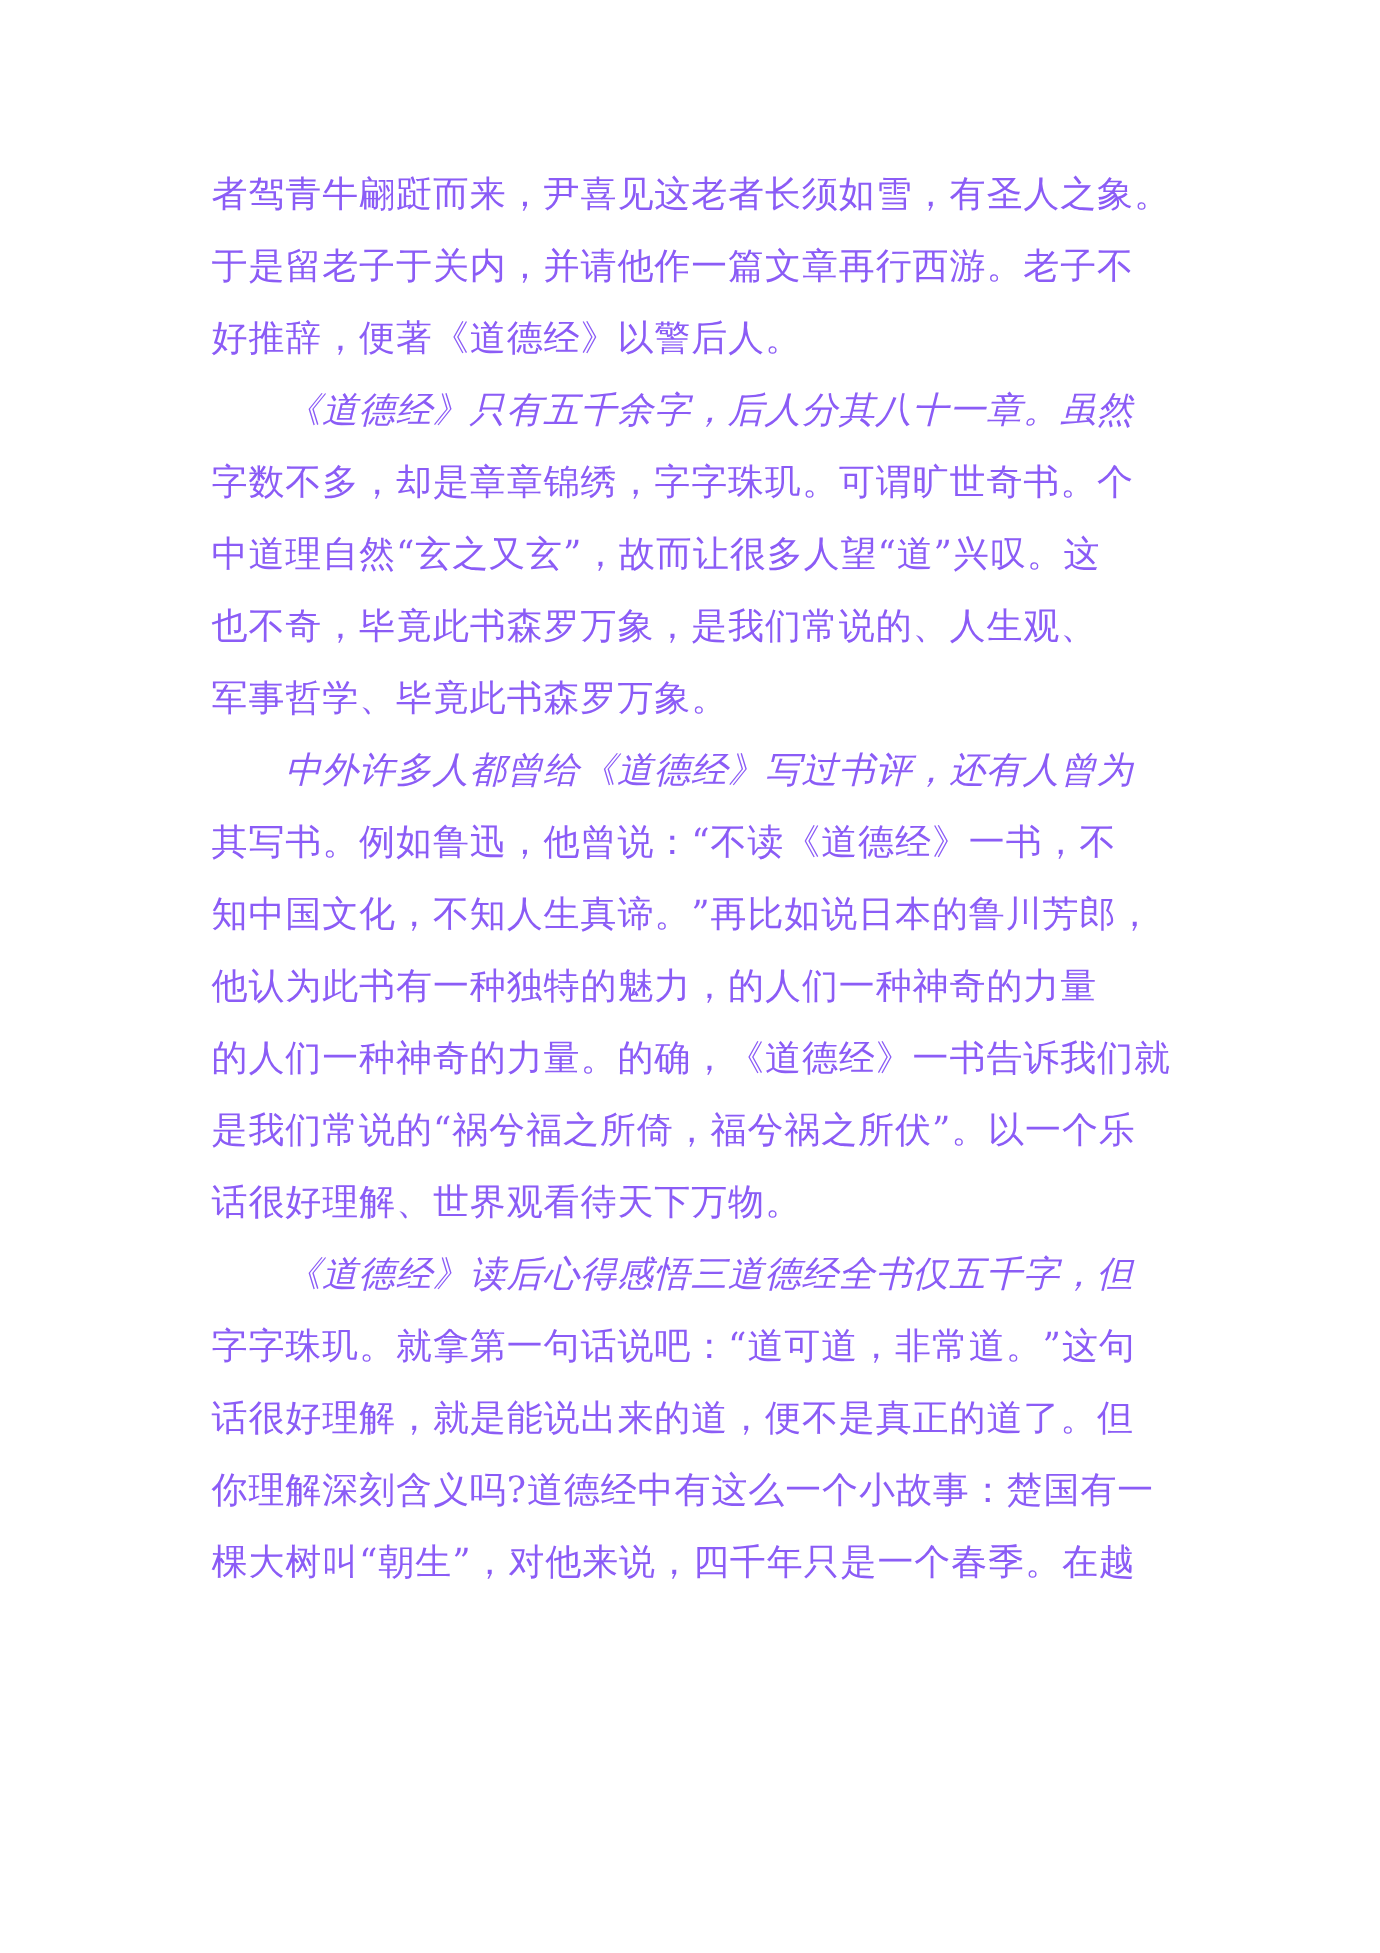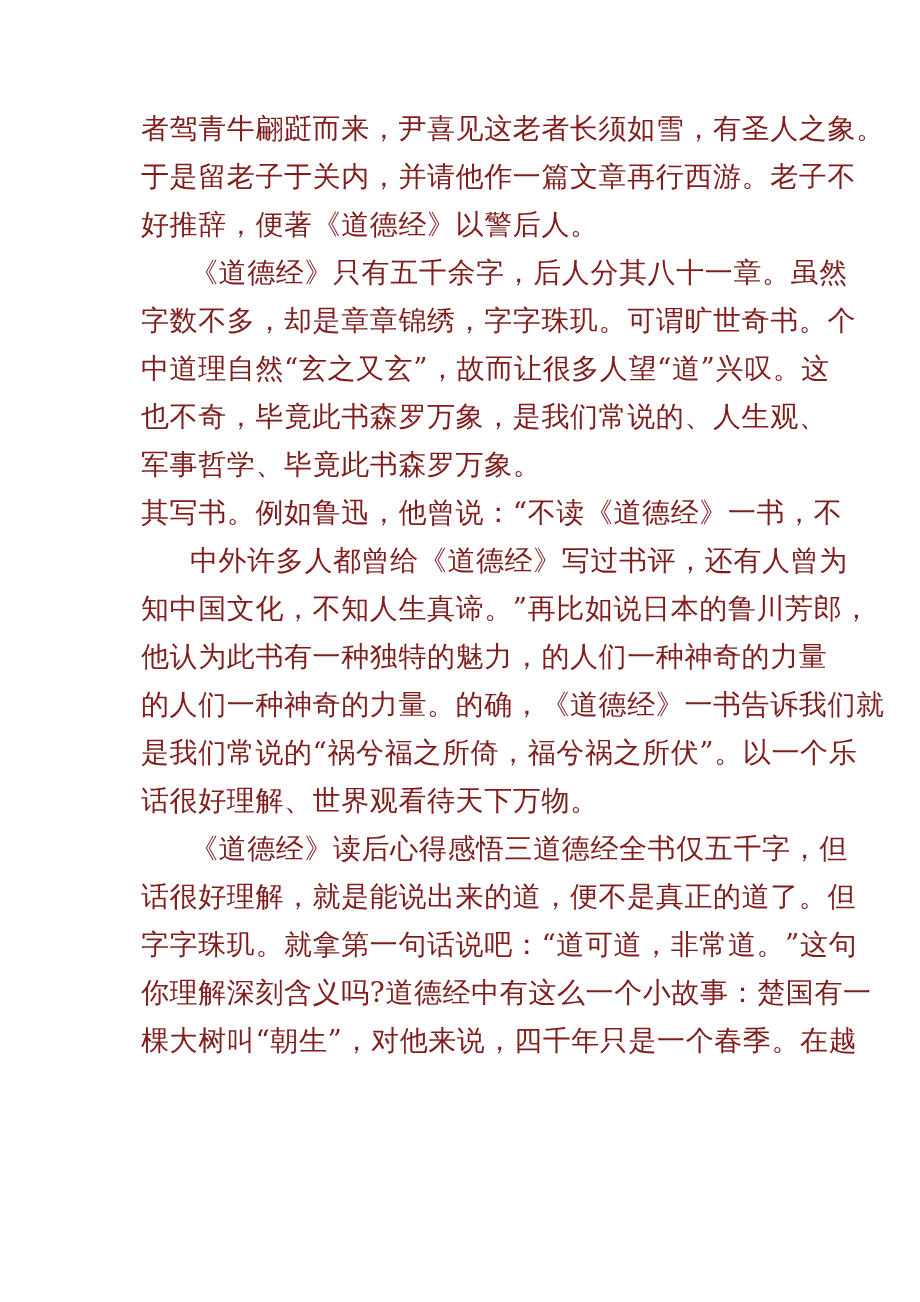--- a/index.html
+++ b/index.html
@@ -16,55 +16,56 @@
   .page {
     position: absolute;
     left: 141px;
     top: 105px;
     width: 660px;
   }
   .line {
     display: block;
     height: 48px;
     line-height: 48px;
-    font-size: 28px;
+    font-size: 24px;
     letter-spacing: 0.6px;
-    color: #7f1d1d;
+    color: #8b5cf6;
     white-space: nowrap;
     font-family: "DejaVu Serif", "Liberation Serif", serif;
   }
   .line.indent {
     padding-left: 49px;
+    font-style: italic;
   }
 </style>
 </head>
 <body>
 
 <div class="page">
   <div class="paragraph">
     <span class="line">者驾青牛翩跹而来，尹喜见这老者长须如雪，有圣人之象。</span>
     <span class="line">于是留老子于关内，并请他作一篇文章再行西游。老子不</span>
     <span class="line">好推辞，便著《道德经》以警后人。</span>
   </div>
   <div class="paragraph">
     <span class="line indent">《道德经》只有五千余字，后人分其八十一章。虽然</span>
     <span class="line">字数不多，却是章章锦绣，字字珠玑。可谓旷世奇书。个</span>
     <span class="line">中道理自然“玄之又玄”，故而让很多人望“道”兴叹。这</span>
     <span class="line">也不奇，毕竟此书森罗万象，是我们常说的、人生观、</span>
     <span class="line">军事哲学、毕竟此书森罗万象。</span>
   </div>
   <div class="paragraph">
+    <span class="line indent">中外许多人都曾给《道德经》写过书评，还有人曾为</span>
     <span class="line">其写书。例如鲁迅，他曾说：“不读《道德经》一书，不</span>
-    <span class="line indent">中外许多人都曾给《道德经》写过书评，还有人曾为</span>
     <span class="line">知中国文化，不知人生真谛。”再比如说日本的鲁川芳郎，</span>
     <span class="line">他认为此书有一种独特的魅力，的人们一种神奇的力量</span>
     <span class="line">的人们一种神奇的力量。的确，《道德经》一书告诉我们就</span>
     <span class="line">是我们常说的“祸兮福之所倚，福兮祸之所伏”。以一个乐</span>
     <span class="line">话很好理解、世界观看待天下万物。</span>
   </div>
   <div class="paragraph">
     <span class="line indent">《道德经》读后心得感悟三道德经全书仅五千字，但</span>
+    <span class="line">字字珠玑。就拿第一句话说吧：“道可道，非常道。”这句</span>
     <span class="line">话很好理解，就是能说出来的道，便不是真正的道了。但</span>
-    <span class="line">字字珠玑。就拿第一句话说吧：“道可道，非常道。”这句</span>
     <span class="line">你理解深刻含义吗?道德经中有这么一个小故事：楚国有一</span>
     <span class="line">棵大树叫“朝生”，对他来说，四千年只是一个春季。在越</span>
   </div>
 </div>
 
 </body></html>

